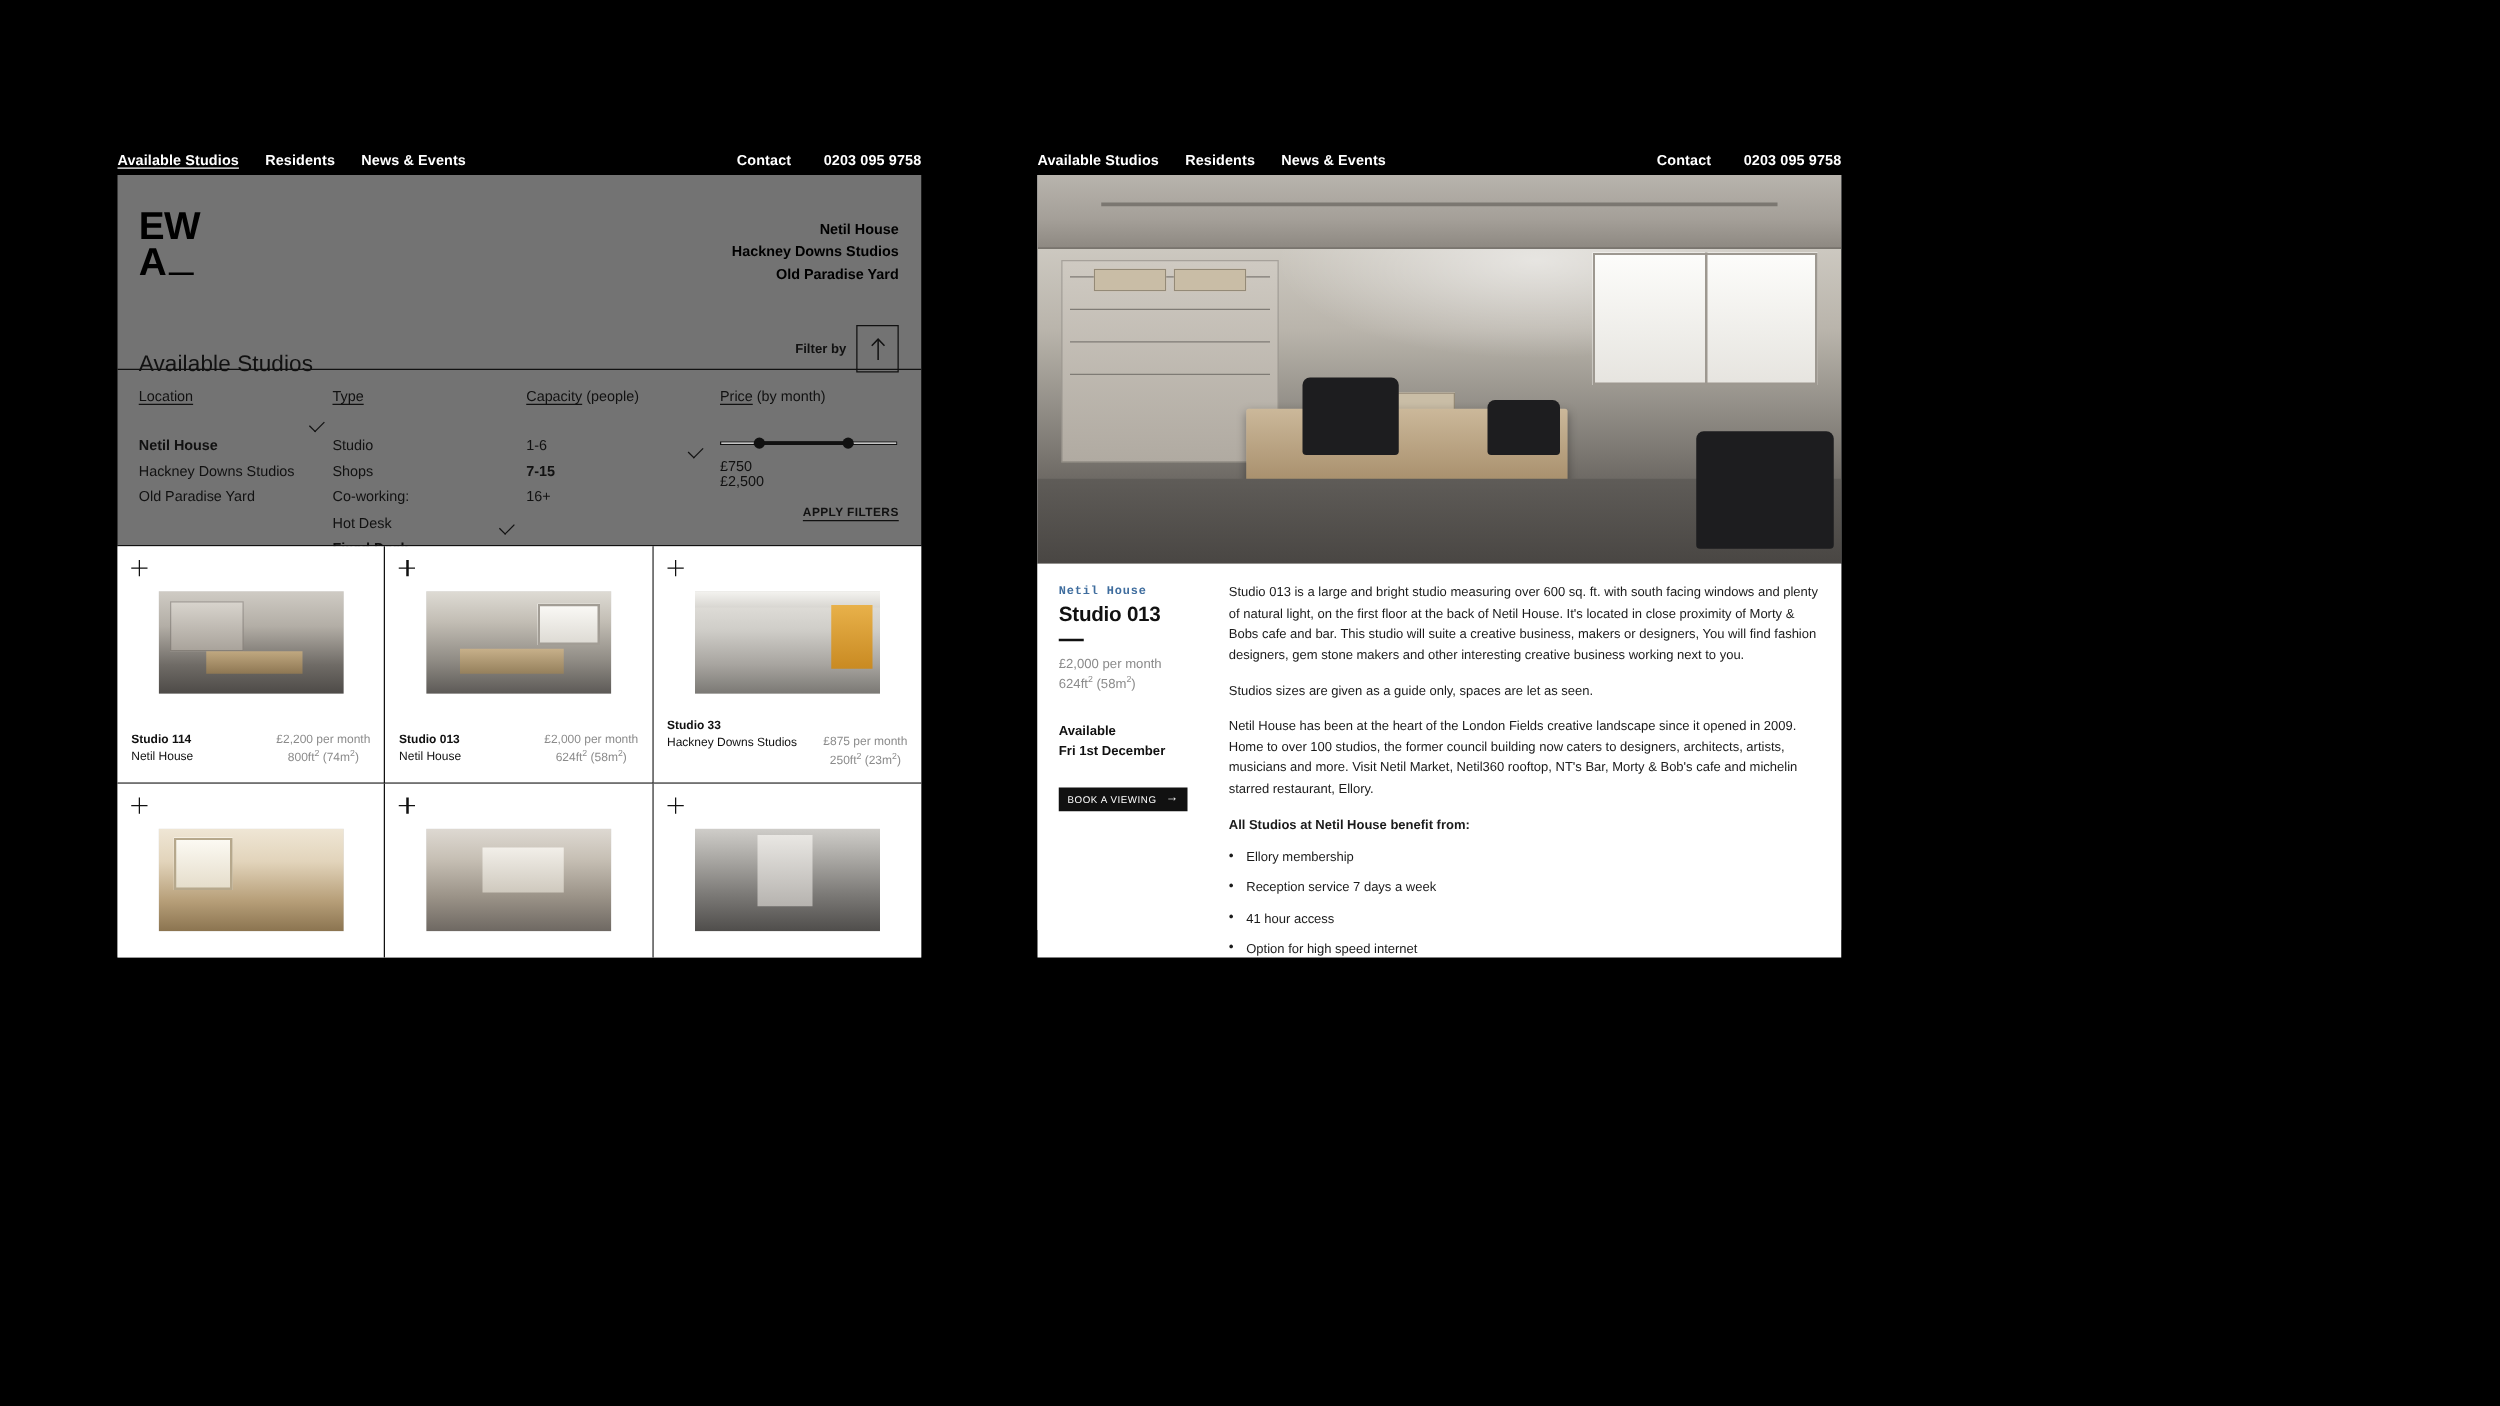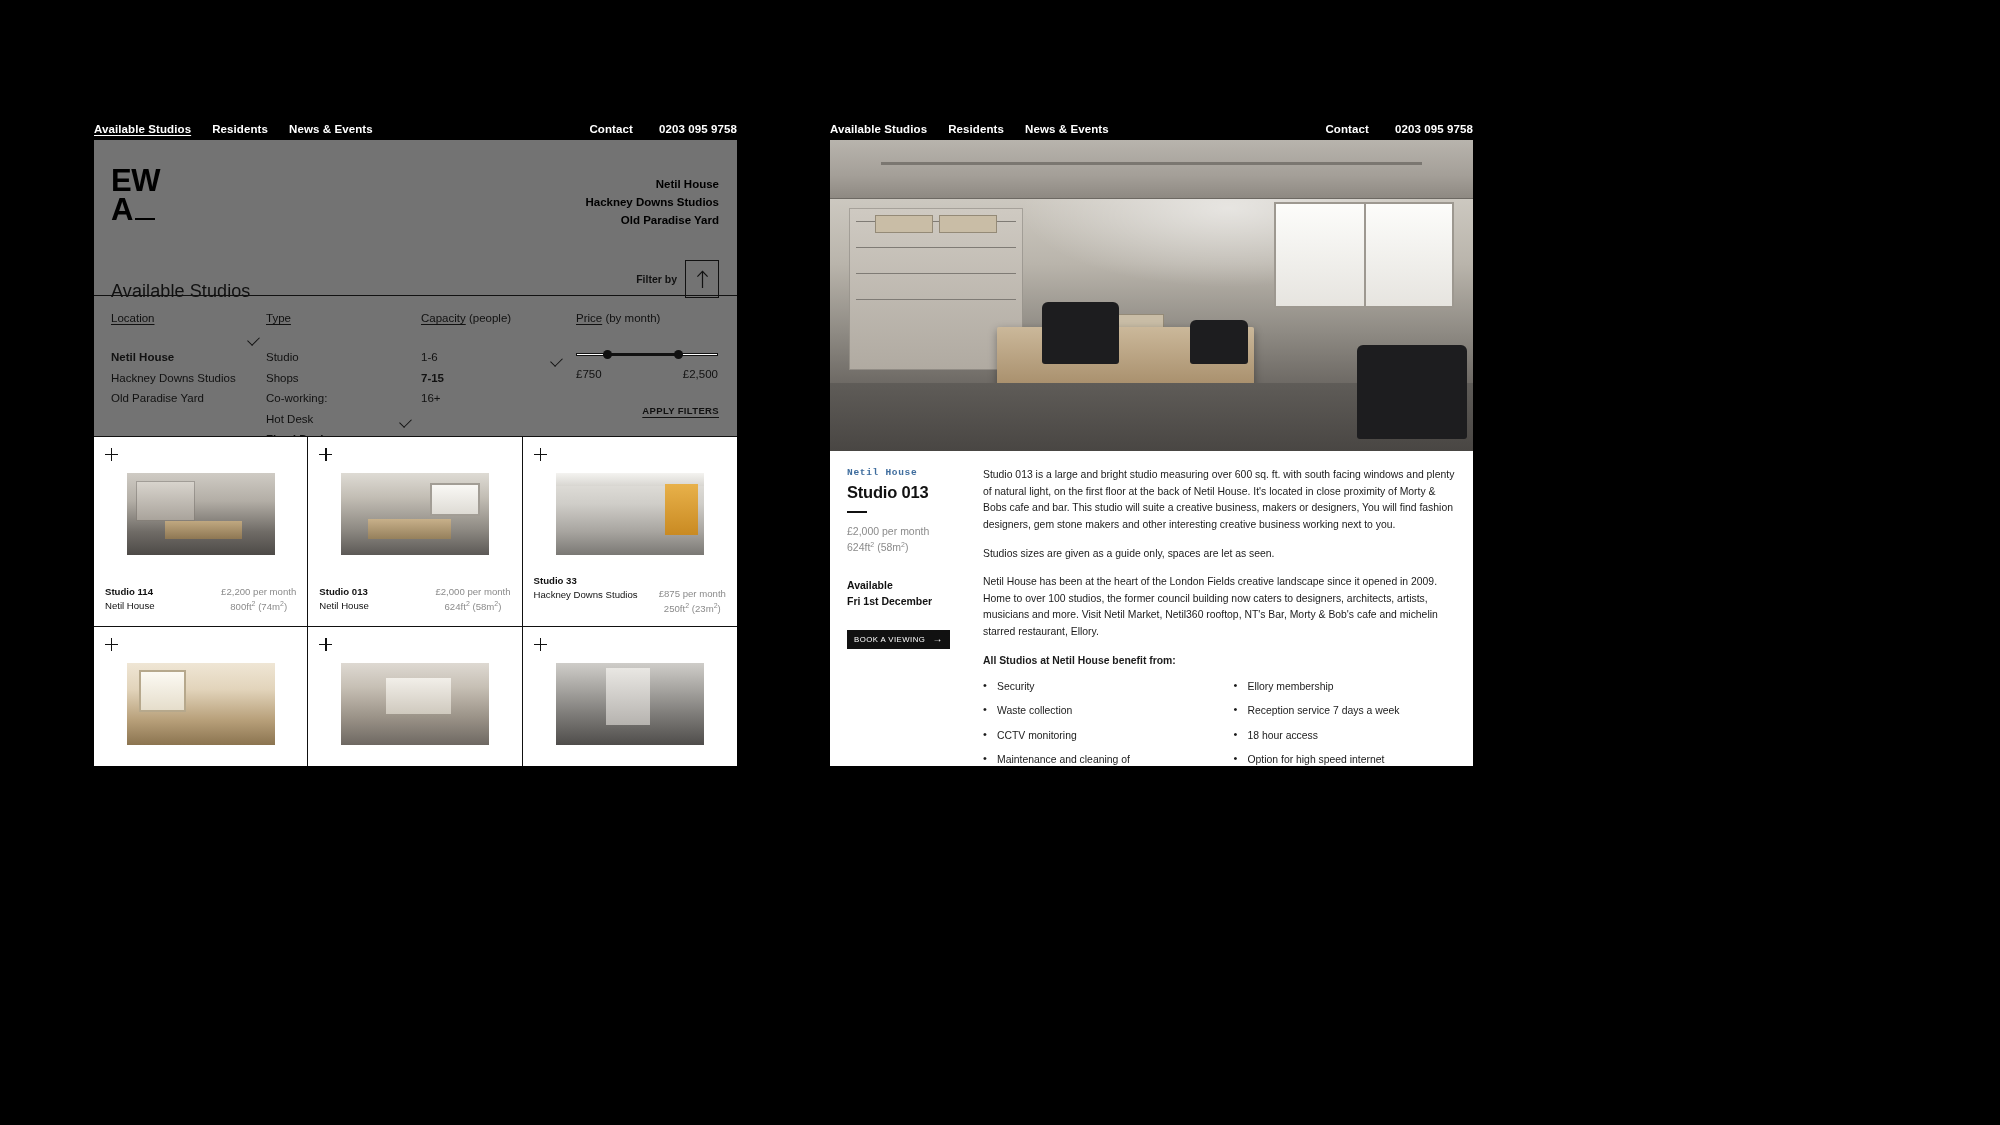--- a/index.html
+++ b/index.html
@@ -58,21 +58,21 @@
   .fitem { font-size:11.5px; color:#111; line-height:1; height:20.4px; display:flex; align-items:center; white-space:nowrap; }
   .fitem.sel { font-weight:700; }
   .chk { position:absolute; width:11px; height:7px; border-left:1.4px solid #111; border-bottom:1.4px solid #111;
          transform:rotate(-45deg); }
   .chkwrap { position:absolute; width:14px; height:14px; }
 
   .slider { position:relative; width:142px; height:9px; margin-top:2px; }
   .strack { position:absolute; left:0; right:0; top:3px; height:3px; border:1px solid #111; background:#fff; }
   .sfill { position:absolute; top:3px; height:3px; background:#111; }
   .sknob { position:absolute; width:9px; height:9px; border-radius:50%; background:#111; top:0; }
-  .srow { display:flex; justify-content:space-between; width:142px; margin-top:9px; font-size:11.5px; color:#111; }
+  .srow { display:flex; justify-content:space-between; width:142px; margin-top:9px; font-size:11.5px; color:#111;flex-direction:column; }
 
   .applyf { position:absolute; right:18px; top:265px; font-size:9.5px; font-weight:700;
             letter-spacing:.35px; color:#111; text-decoration:underline; text-underline-offset:2.5px; }
 
   
   .grid { position:absolute; left:0; top:297px; width:643px; height:329px; }
   .card { position:absolute; width:214.3px; height:190px; border-right:1px solid #111; border-bottom:1px solid #111; background:#fff; }
   .card.r2 { height:139px; border-bottom:none; }
   .card.c3 { border-right:none; }
   .plus { position:absolute; left:11px; top:11px; width:13px; height:13px; }
@@ -400,29 +400,23 @@
         </div>
       </div>
 
       <div class="dright">
         <p>Studio 013 is a large and bright studio measuring over 600 sq. ft. with south facing windows and plenty of natural light, on the first floor at the back of Netil House. It's located in close proximity of Morty &amp; Bobs cafe and bar. This studio will suite a creative business, makers or designers, You will find fashion designers, gem stone makers and other interesting creative business working next to you.</p>
         <p>Studios sizes are given as a guide only, spaces are let as seen.</p>
         <p>Netil House has been at the heart of the London Fields creative landscape since it opened in 2009. Home to over 100 studios, the former council building now caters to designers, architects, artists, musicians and more. Visit Netil Market, Netil360 rooftop, NT's Bar, Morty &amp; Bob's cafe and michelin starred restaurant, Ellory.</p>
         <p class="bold">All Studios at Netil House benefit from:</p>
         <div class="cols">
           <ul>
-            <li>Security</li>
-            <li>Waste collection</li>
-            <li>CCTV monitoring</li>
-            <li>Maintenance and cleaning of</li>
-          </ul>
-          <ul>
             <li>Ellory membership</li>
             <li>Reception service 7 days a week</li>
-            <li>18 hour access</li>
+            <li>41 hour access</li>
             <li>Option for high speed internet</li>
           </ul>
         </div>
       </div>
 
     </div>
   </div>
 
 </div>
 

